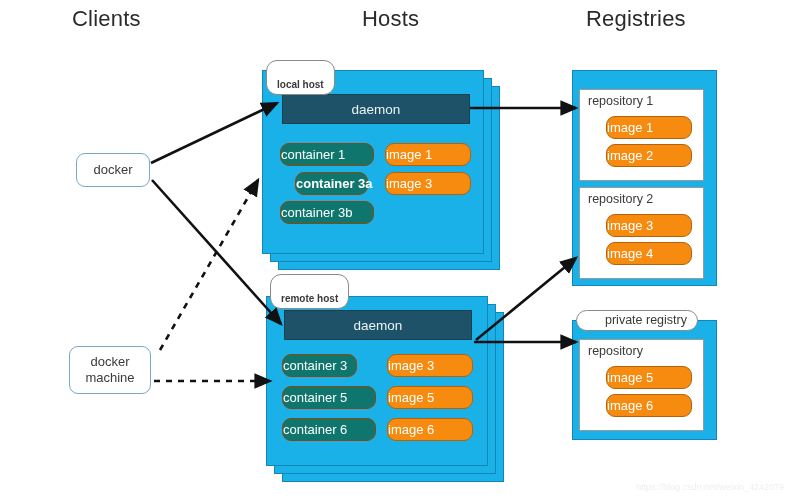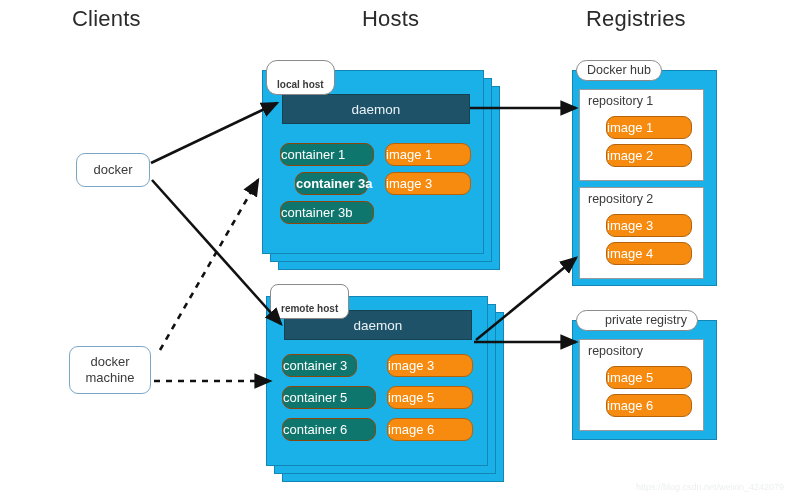--- a/index.html
+++ b/index.html
@@ -234,21 +234,21 @@
     <div class="pill pill-image" style="left:121px; top:58px; width:86px; height:23px;">
       <span>image 3</span>
     </div>
     <div class="pill pill-image" style="left:121px; top:90px; width:86px; height:23px;">
       <span>image 5</span>
     </div>
     <div class="pill pill-image" style="left:121px; top:122px; width:86px; height:23px;">
       <span>image 6</span>
     </div>
   </div>
-  <div class="host-tag" style="left:270px; top:284px;border-radius:8px;">remote host</div>
+  <div class="host-tag" style="left:270px; top:274px;">remote host</div>
 
   <div class="registry" style="left:572px; top:70px; width:145px; height:216px;">
     <div class="repo" style="left:6px; top:18px; width:125px; height:92px;">
       <div class="repo-label">repository 1</div>
       <div class="pill pill-image" style="left:26px; top:26px; width:86px; height:23px;">
         <span>image 1</span>
       </div>
       <div class="pill pill-image" style="left:26px; top:54px; width:86px; height:23px;">
         <span>image 2</span>
       </div>
@@ -257,21 +257,20 @@
     <div class="repo" style="left:6px; top:116px; width:125px; height:92px;">
       <div class="repo-label">repository 2</div>
       <div class="pill pill-image" style="left:26px; top:26px; width:86px; height:23px;">
         <span>image 3</span>
       </div>
       <div class="pill pill-image" style="left:26px; top:54px; width:86px; height:23px;">
         <span>image 4</span>
       </div>
     </div>
   </div>
-  <div class="registry-tag" style="left:576px; top:60px;">Docker hub</div>
 
   <div class="registry" style="left:572px; top:320px; width:145px; height:120px;">
     <div class="repo" style="left:6px; top:18px; width:125px; height:92px;">
       <div class="repo-label">repository</div>
       <div class="pill pill-image" style="left:26px; top:26px; width:86px; height:23px;">
         <span>image 5</span>
       </div>
       <div class="pill pill-image" style="left:26px; top:54px; width:86px; height:23px;">
         <span>image 6</span>
       </div>

